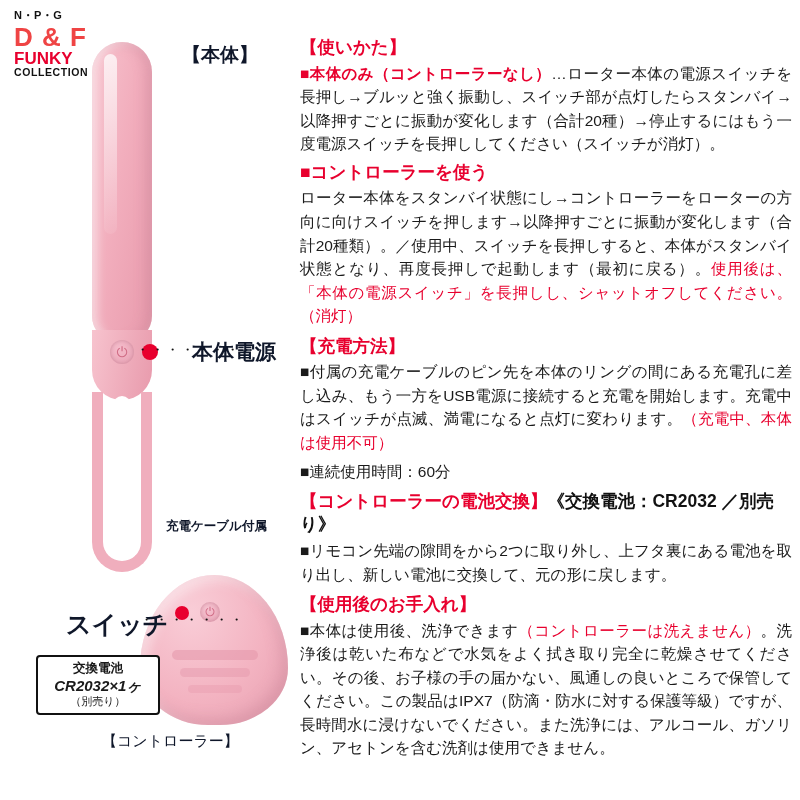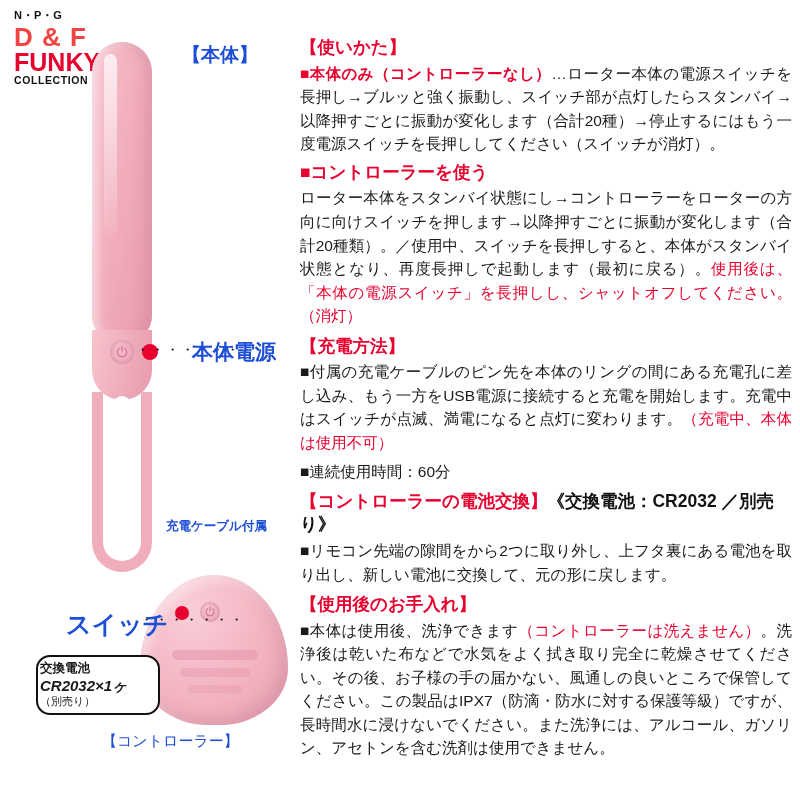--- a/index.html
+++ b/index.html
@@ -13,40 +13,40 @@
   }
   .page{position:relative;width:800px;height:800px;}
 
   
   .left{position:absolute;left:0;top:0;width:300px;height:800px;}
 
   
   .logo{position:absolute;left:14px;top:8px;width:110px;}
   .logo-top{font-size:11px;font-weight:bold;letter-spacing:.5px;color:#111;}
   .logo-df{font-size:26px;font-weight:bold;letter-spacing:1px;color:#ef4444;line-height:1;margin-top:1px;}
-  .logo-funky{font-size:25px;font-weight:bold;color:#e8002e;line-height:1;letter-spacing:0px;}
+  .logo-funky{font-size:17px;font-weight:bold;color:#e8002e;line-height:1;letter-spacing:0px;}
   .logo-coll{font-size:10.5px;font-weight:bold;color:#111;letter-spacing:.6px;line-height:1.1;}
 
   
-  .lbl{position:absolute;font-weight:bold;color:#1d4ed8;}
+  .lbl{position:absolute;font-weight:bold;color:#0f172a;}
   .lbl-body{left:182px;top:42px;font-size:19px;}
   .lbl-power{left:192px;top:338px;font-size:21px;}
   .lbl-switch{left:66px;top:608px;font-size:25px;text-align:center;}
   .lbl-cable{left:166px;top:518px;font-size:12.5px;}
   .lbl-controller{left:102px;top:732px;font-size:15px;font-weight:normal;}
 
   .dots{position:absolute;color:#111;font-size:13px;letter-spacing:2px;}
   .dots-power{left:136px;top:341px;}
   .dots-switch{left:140px;top:611px;}
 
   
   .batt-box{
     position:absolute;left:36px;top:655px;width:116px;
-    border:2px solid #111;border-radius:14px;background:#fff;
-    text-align:left;padding:4px 2px 5px;
+    border:2px solid #111;border-radius:4px;background:#fff;
+    text-align:center;padding:4px 2px 5px;
   }
   .batt-l1{font-size:12.5px;font-weight:bold;line-height:1.25;}
   .batt-l2{font-size:15px;font-weight:bold;line-height:1.2;font-style:italic;}
   .batt-l3{font-size:11px;line-height:1.2;}
 
   
   .vib{position:absolute;left:92px;top:42px;width:60px;height:300px;
        background:linear-gradient(100deg,#f7c3ce 0%,#f2aebd 45%,#e89aac 100%);
        border-radius:30px 30px 26px 26px;
        box-shadow:inset -6px 0 12px rgba(190,120,140,.35), inset 5px 0 10px rgba(255,255,255,.55);}

